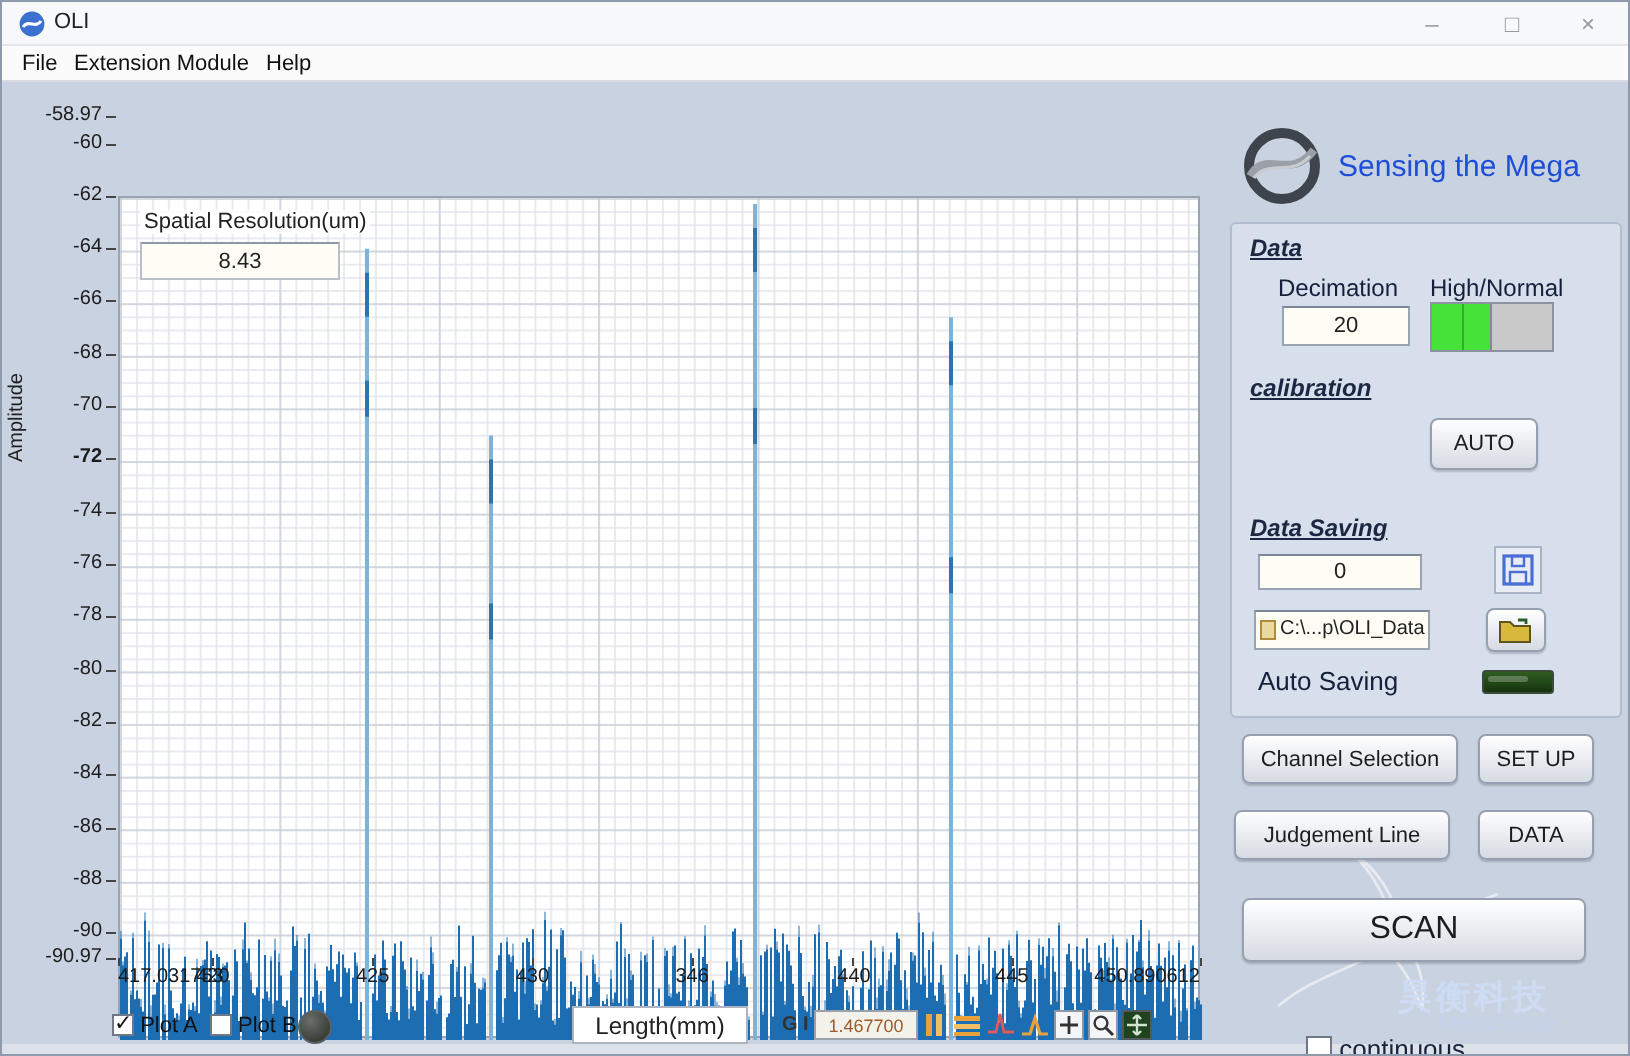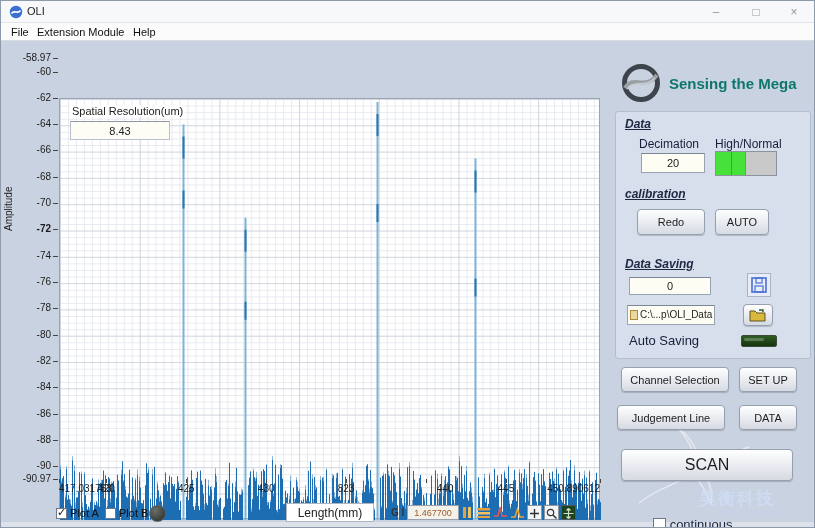--- a/index.html
+++ b/index.html
@@ -42,21 +42,21 @@
     background:radial-gradient(circle at 35% 30%, #6a6f6a, #3a3f3a 70%);border:1px solid #5a6068;}
   .lengthbox{position:absolute;left:285px;top:502px;width:88px;height:19px;background:#fff;border:1px solid #aeb5c0;font-size:12px;color:#222;text-align:center;line-height:18px;}
   .gilabel{position:absolute;left:390px;top:506px;font-size:10px;font-weight:bold;color:#333;}
   .givalue{position:absolute;left:406px;top:504px;width:52px;height:15px;background:#f2f2ea;border:1px solid #9aa1ad;border-top-color:#7d8term;font-size:9px;color:#a05a2a;text-align:center;line-height:14px;}
   .palette{position:absolute;left:458px;top:503px;height:17px;display:flex;gap:2px;align-items:center;}
   .picon{width:15px;height:15px;position:relative;display:inline-block;}
   .picon.box{background:#f4f5f7;border:1px solid #8d96a5;}
   .picon.dark{background:#20421c;border:1px solid #51585f;}
 
   
-  .brandtext{position:absolute;left:668px;top:74px;font-size:15px;font-weight:bold;color:#0f766e;}
+  .brandtext{position:absolute;left:668px;top:74px;font-size:15px;font-weight:normal;color:#1d4ed8;}
   .groupbox{position:absolute;left:614px;top:110px;width:196px;height:248px;background:#d7deec;border:1px solid #b3bdd0;border-radius:3px;}
   .sechead{position:absolute;font-size:12px;font-weight:bold;font-style:italic;text-decoration:underline;color:#1c2742;}
   .ctllabel{position:absolute;font-size:12px;color:#15203a;}
   .inputbox{position:absolute;background:#fdfdf4;border:1px solid #9aa3b2;border-top-color:#7e8795;font-size:11px;color:#222;text-align:center;}
   .toggle{position:absolute;left:714px;top:150px;width:62px;height:25px;border:1px solid #8b93a1;background:#c9c9c9;}
   .toggle .on{position:absolute;left:0;top:0;width:50%;height:100%;background:#46e23a;border-right:1px solid #7f8a96;}
   .toggle .on:after{content:"";position:absolute;left:50%;top:0;width:1px;height:100%;background:#2fae27;}
   .btn{position:absolute;background:linear-gradient(#ffffff,#eceef2 45%,#d6dae2);border:1px solid #97a0b0;border-radius:4px;
        font-size:11px;color:#1d1d1d;text-align:center;box-shadow:0 1px 1px rgba(0,0,0,.18);display:flex;align-items:center;justify-content:center;z-index:2;}
   .ledbar{position:absolute;left:740px;top:334px;width:36px;height:12px;border-radius:2px;border:1px solid #3c4a3a;
@@ -167,21 +167,20 @@
 
   <div class="sechead" style="left:624px;top:116px">Data</div>
   <div class="ctllabel" style="left:638px;top:136px">Decimation</div>
   <div class="inputbox" style="left:640px;top:152px;width:64px;height:20px;line-height:18px">20</div>
   <div class="ctllabel" style="left:714px;top:136px">High/Normal</div>
   <div class="toggle">
       <div class="on"></div>
     </div>
 
   <div class="sechead" style="left:624px;top:186px">calibration</div>
-  <div class="btn" style="left:636px;top:208px;width:68px;height:26px">Redo</div>
   <div class="btn" style="left:714px;top:208px;width:54px;height:26px">AUTO</div>
 
   <div class="sechead" style="left:624px;top:256px">Data Saving</div>
   <div class="inputbox" style="left:628px;top:276px;width:82px;height:18px;line-height:16px">0</div>
   <span style="position:absolute;left:746px;top:272px;width:24px;height:24px;background:#e8ecf4;border:1px solid #aab4c6">
     <svg width="22" height="22" viewBox="0 0 22 22">
         <rect x="4" y="4" width="14" height="14" stroke="#4a6fd4" stroke-width="1.6" fill="none"></rect>
         <rect x="8" y="4" width="6" height="5" stroke="#4a6fd4" stroke-width="1.2" fill="none"></rect>
         <rect x="7" y="12" width="8" height="6" stroke="#4a6fd4" stroke-width="1.2" fill="none"></rect>
       </svg>
@@ -259,21 +258,21 @@
     <div class="ytick" style="left: 2px; top: 472px;">-90.97</div>
     <div class="ydash" style="left: 52px; top: 478px;"></div>
     <div class="xtick" style="left: 58px; transform: none;">417.031753</div>
     <div class="xdash" style="left: 58px;"></div>
     <div class="xtick" style="left: 105.427px; transform: translateX(-50%); text-align: right;">420</div>
     <div class="xdash" style="left: 105.427px;"></div>
     <div class="xtick" style="left: 185.317px; transform: translateX(-50%);">425</div>
     <div class="xdash" style="left: 185.317px;"></div>
     <div class="xtick" style="left: 265.208px; transform: translateX(-50%);">430</div>
     <div class="xdash" style="left: 265.208px;"></div>
-    <div class="xtick" style="left: 345.098px; transform: translateX(-50%);">823</div>
+    <div class="xtick" style="left: 345.098px; transform: translateX(-50%);">346</div>
     <div class="xdash" style="left: 345.098px;"></div>
-    <div class="xtick" style="left: 444px; transform: translateX(-50%);">440</div>
+    <div class="xtick" style="left: 426px; transform: translateX(-50%);">440</div>
     <div class="xdash" style="left: 424.989px;"></div>
     <div class="xtick" style="left: 504.879px; transform: translateX(-50%);">445</div>
     <div class="xdash" style="left: 504.879px;"></div>
     <div class="xtick" style="left: 599px; transform: translateX(-100%);">450.890612</div>
     <div class="xdash" style="left: 599px;"></div>
   </div>
 
 </body></html>

